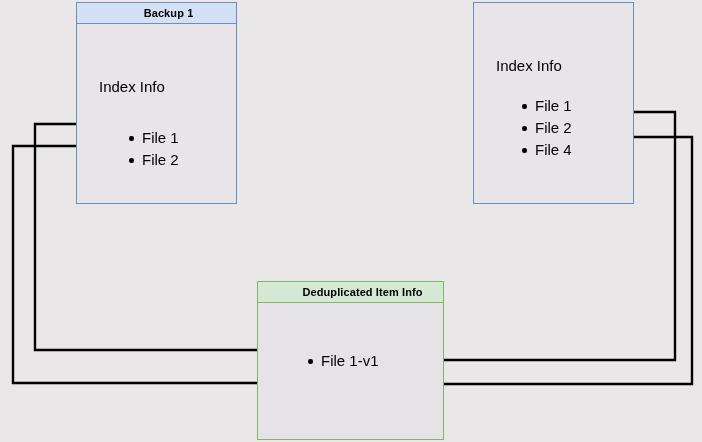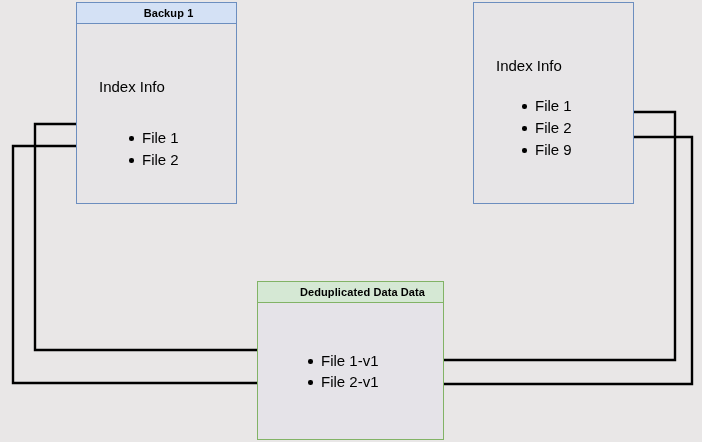--- a/index.html
+++ b/index.html
@@ -147,28 +147,27 @@
       </ul>
     </div>
   </div>
 
   <div class="node blue" style="left:473px; top:2px; width:161px; height:202px;">
     <div class="node-body" style="height:179px;">
       <div class="index-label" style="left:22px; top:54px;">Index Info</div>
       <ul class="bullet-list" style="left:46px; top:92px;">
         <li>File 1</li>
         <li>File 2</li>
-        <li>File 9</li>
+        <li>File 4</li>
       </ul>
     </div>
   </div>
 
   <div class="node green" style="left:257px; top:281px; width:187px; height:159px;">
-    <div class="node-header">Deduplicated Data Data</div>
+    <div class="node-header">Deduplicated Item Info</div>
     <div class="node-body" style="height:136px;">
       <ul class="bullet-list tight" style="left:48px; top:47px;">
         <li>File 1-v1</li>
-        <li>File 2-v1</li>
       </ul>
     </div>
   </div>
 
 </div>
 
 </body></html>

